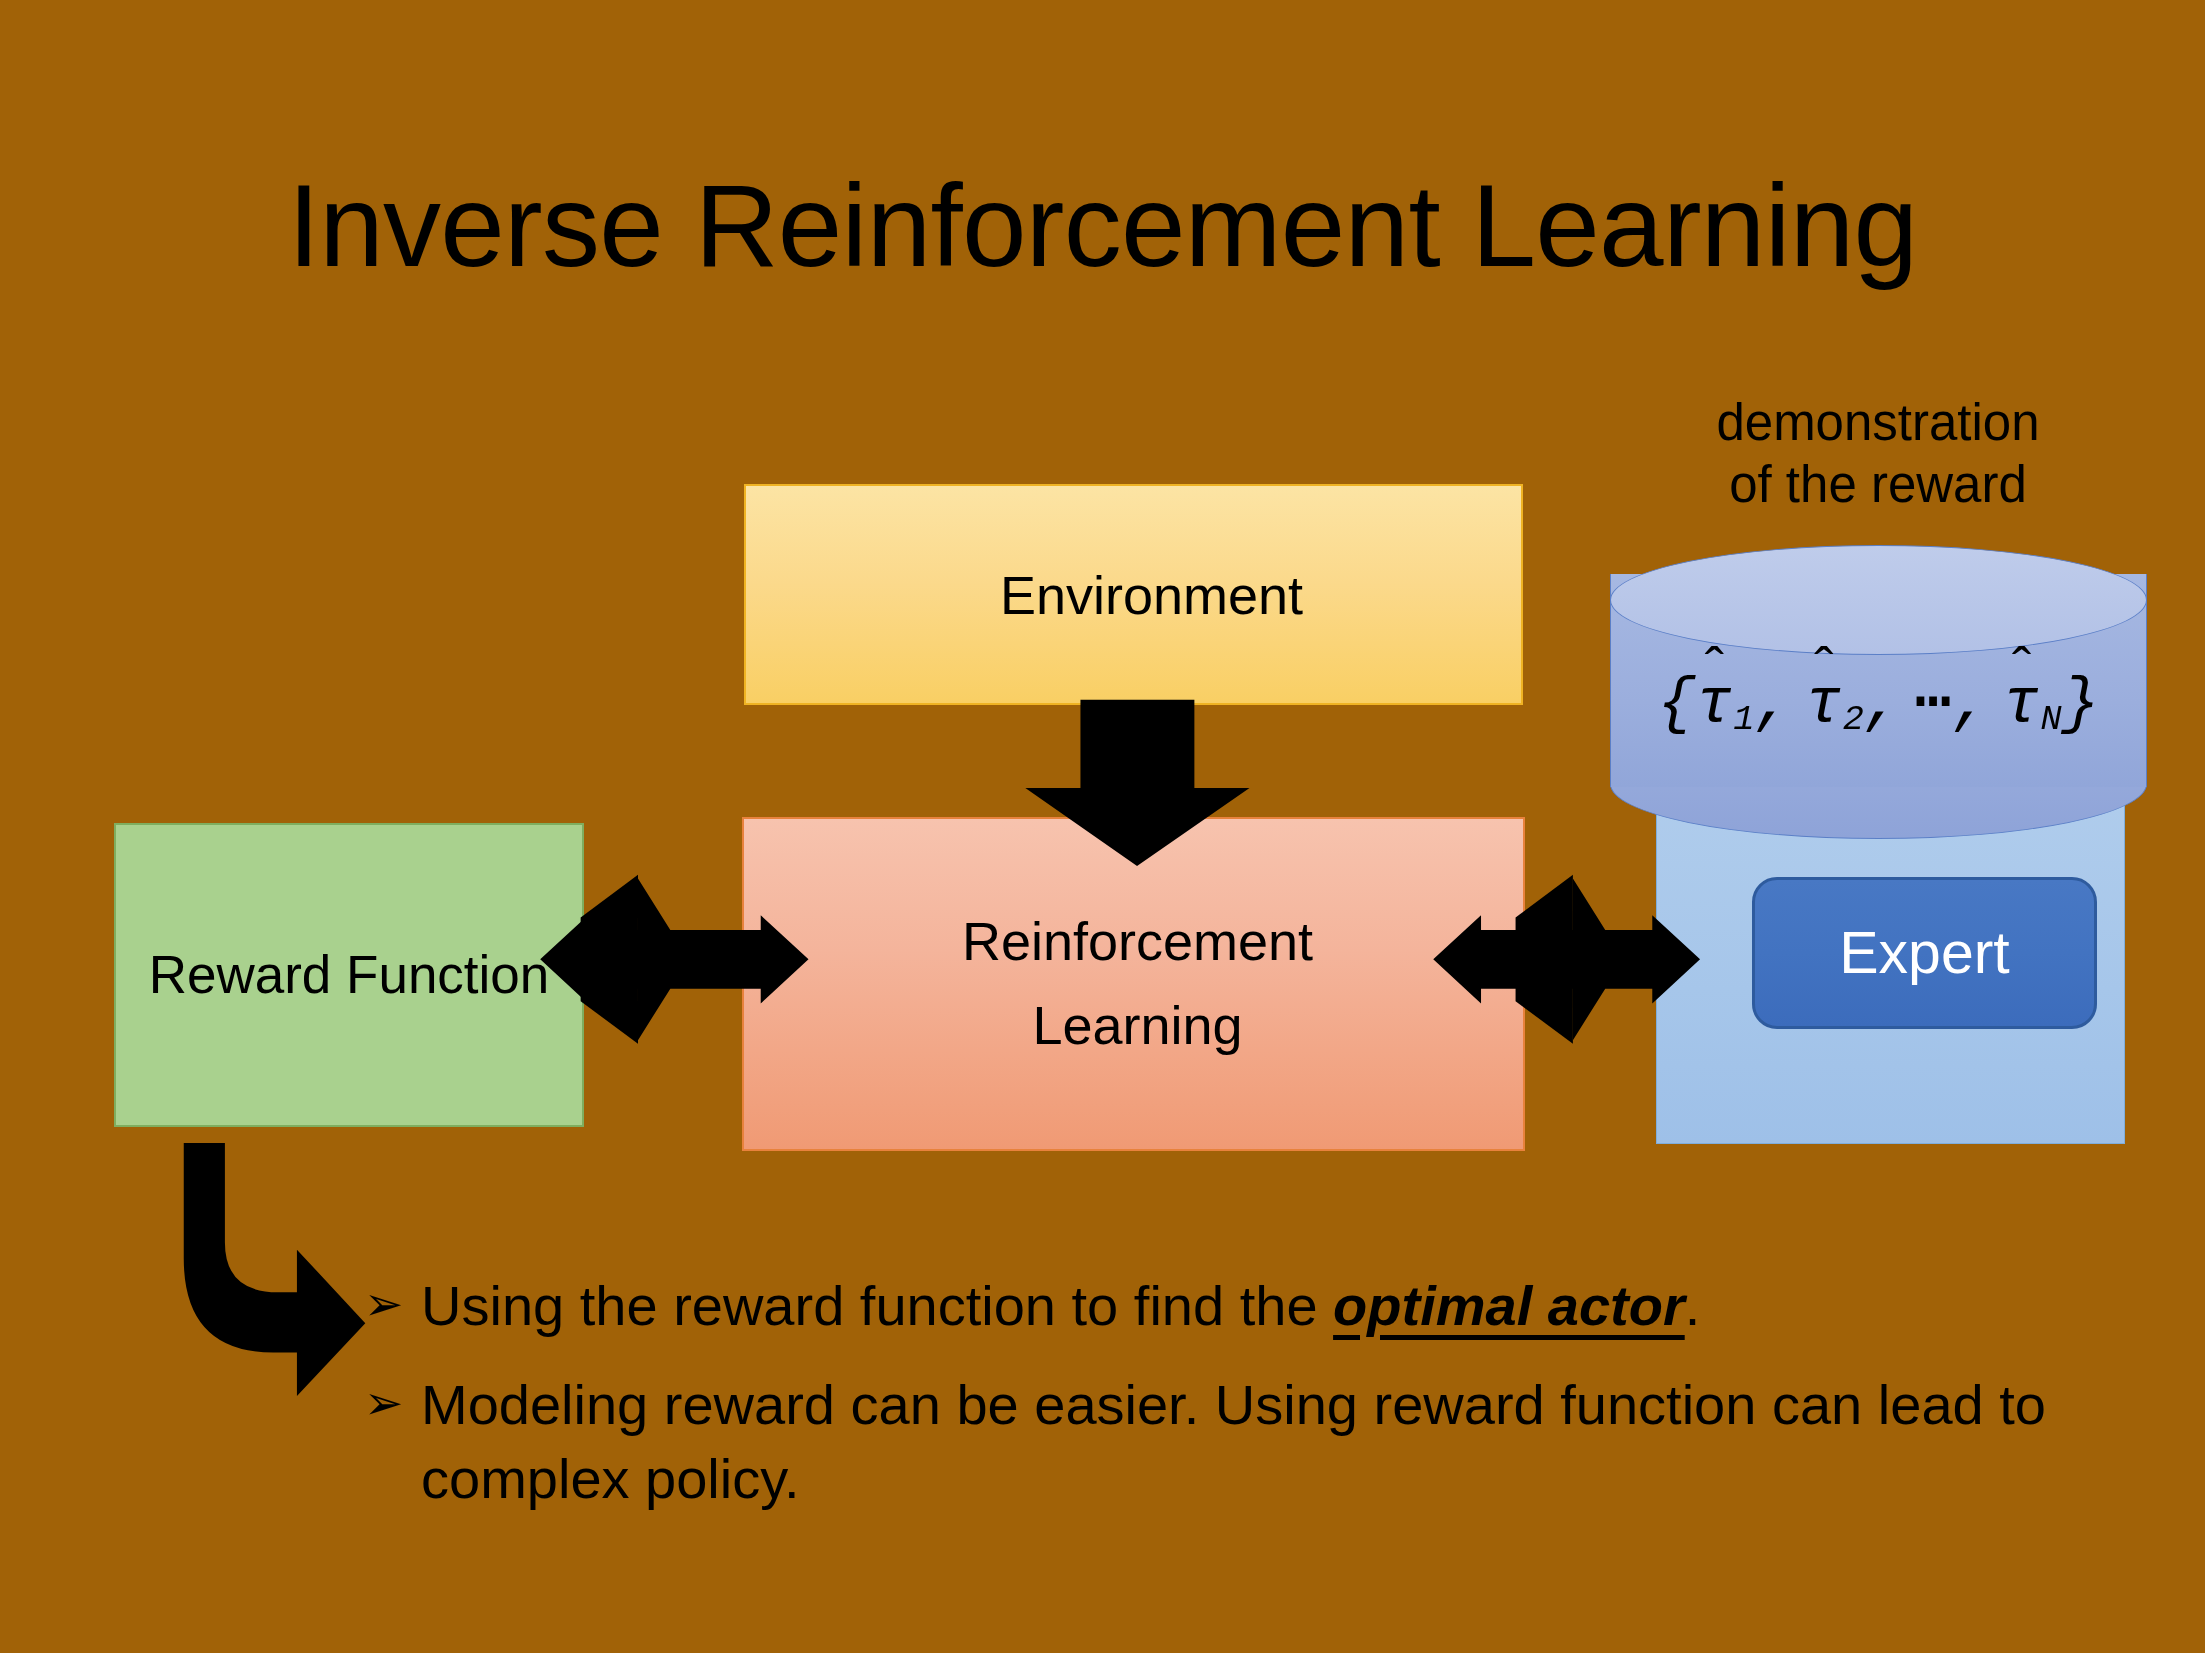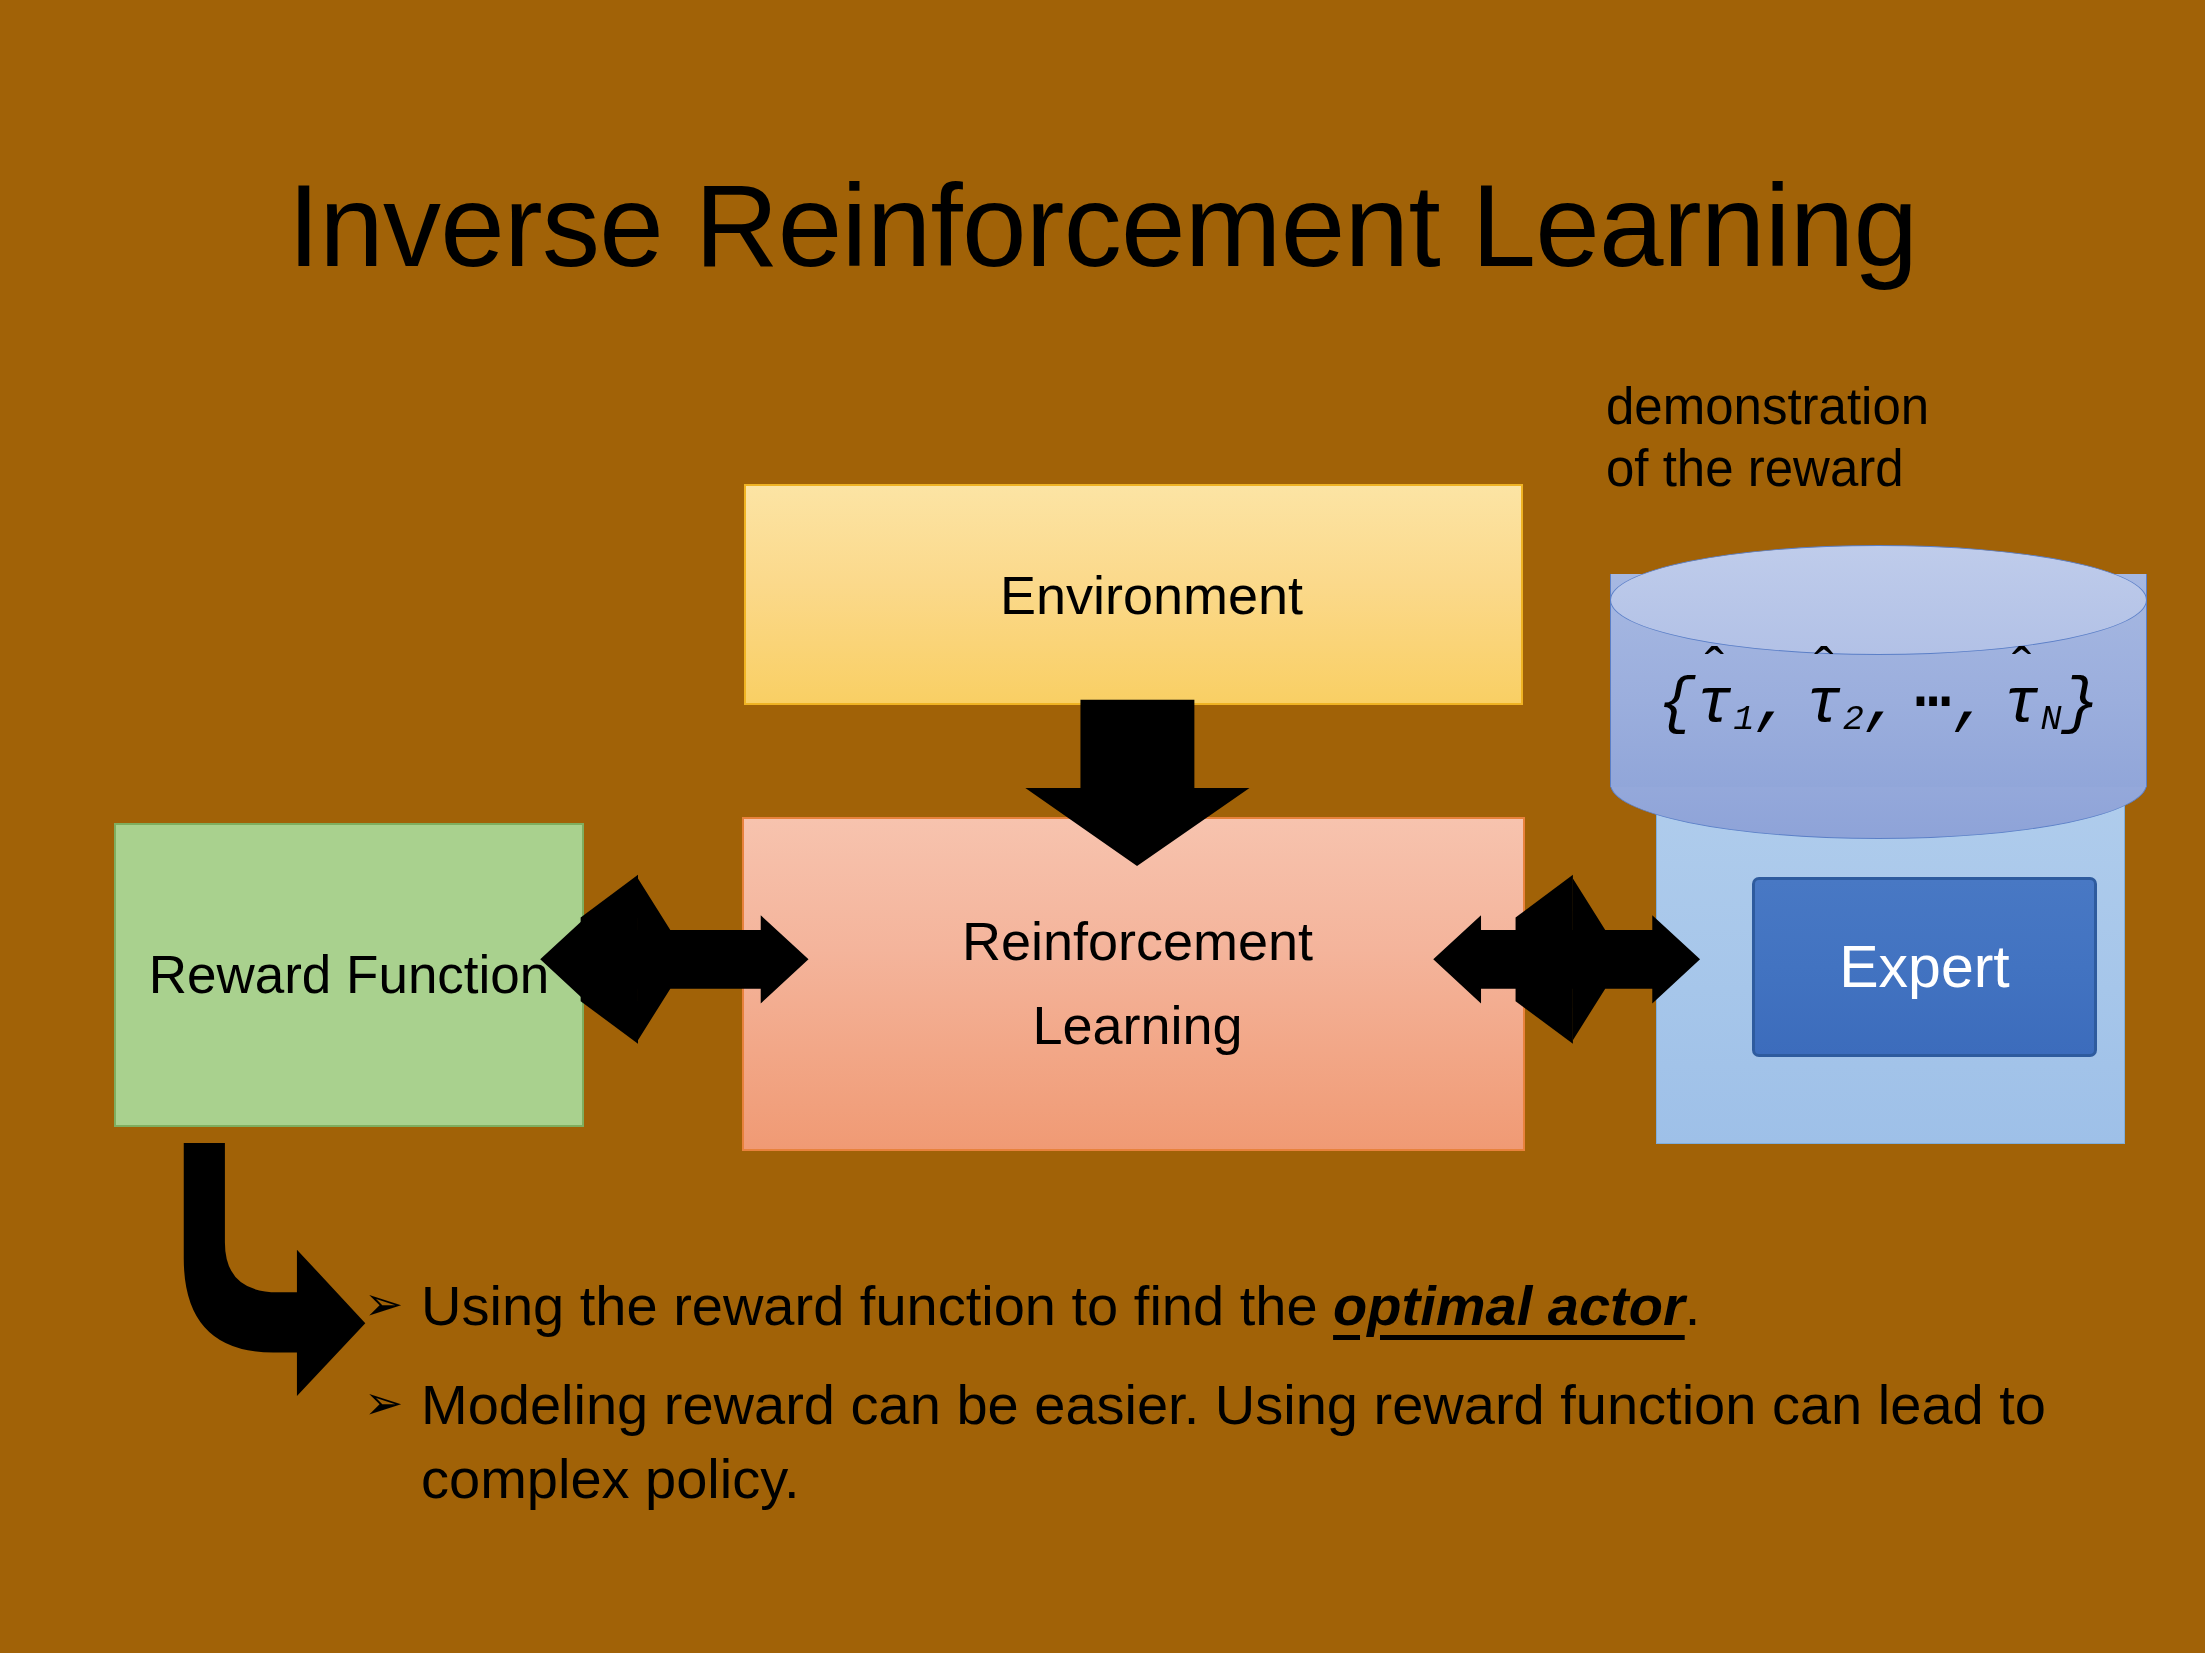--- a/index.html
+++ b/index.html
@@ -75,22 +75,23 @@
     background: #A9D18E;
     border: 2.2px solid #7FAE5F;
     font-size: 53px;
     line-height: 1.55;
   }
 
   
   #demo-label {
     position: absolute;
     left: 1606px;
-    top: 376px;
+    top: 392px;
     width: 544px;
+    text-align: center;
     font-size: 51px;
     line-height: 1.22;
     color: #000000;
   }
 
   
   #expert-panel {
     position: absolute;
     left: 1656px;
     top: 801px;
@@ -99,24 +100,24 @@
     background: linear-gradient(to bottom, #AFCCEC 0%, #A6C6EA 55%, #9EC0E8 100%);
     border: 1.5px solid #7FAEDC;
     box-sizing: border-box;
   }
 
   
   #expert-box {
     left: 1752px;
     top: 877px;
     width: 345px;
-    height: 180px;
+    height: 152px;
     background: linear-gradient(to bottom, #4878C4 0%, #4273C1 50%, #3C6CBC 100%);
     border: 3.7px solid #2E5B9E;
-    border-radius: 7px;
+    border-radius: 25px;
     color: #ffffff;
     font-size: 59px;
   }
 
   
   #cylinder {
     position: absolute;
     left: 1610px;
     top: 545px;
     width: 537px;

